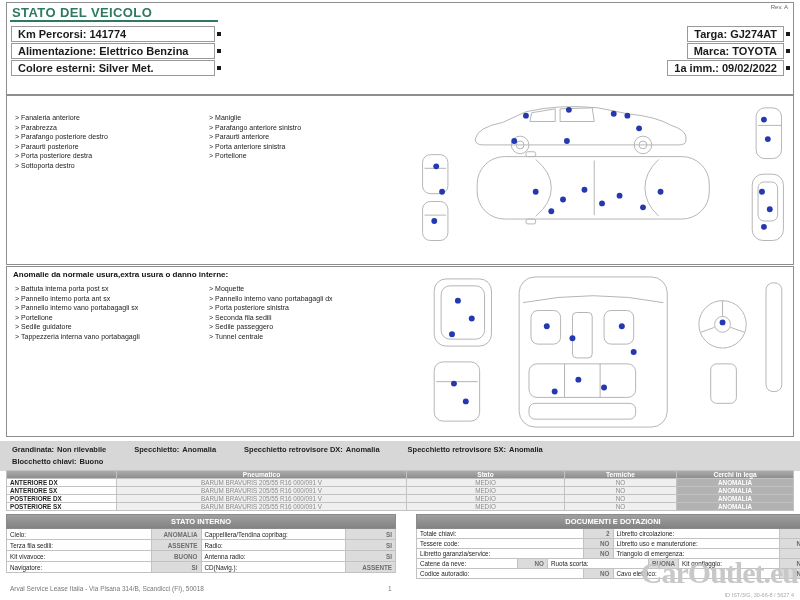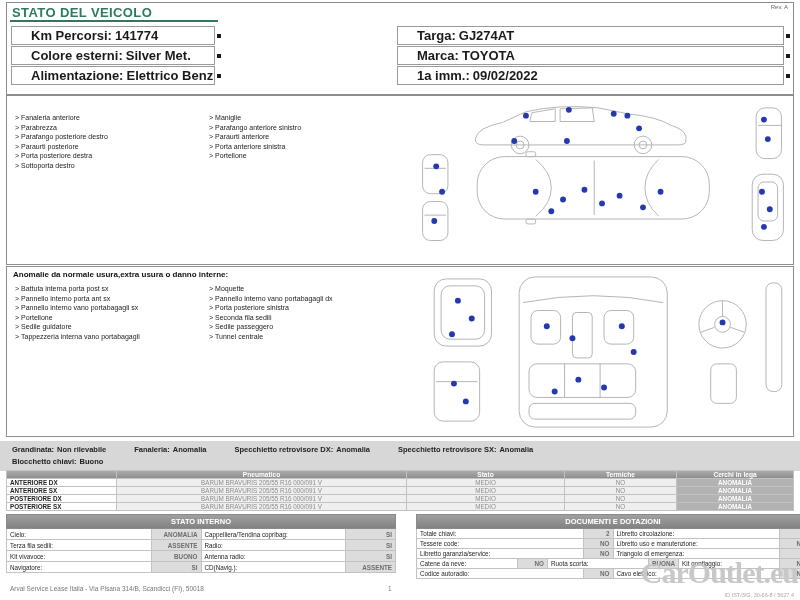--- a/index.html
+++ b/index.html
@@ -9,23 +9,23 @@
   .abs { position:absolute; }
 
   
   .hdrbox { left:6px; top:2px; width:788px; height:93px; border:1px solid #8d8d8d; background:#fff; }
   .title { left:12px; top:5px; font-size:13px; font-weight:bold; color:#2f7a5f; letter-spacing:0.4px; }
   .title-underline { left:10px; top:20px; width:208px; height:2px; background:#2f7a5f; }
   .rev { right:12px; top:4px; font-size:6px; color:#666; }
 
   .fields { display:flex; flex-direction:column; }
   .fields-left  { left:11px; top:26px; width:210px; }
-  .fields-right { left:397px; top:26px; width:393px; }
+  .fields-right { left:397px; top:26px; width:393px;align-items:flex-end; }
   .fieldrow { display:flex; align-items:center; margin-bottom:1px; }
-  .fieldbox { flex:1; border:1px solid #9a9a9a; background:#fff; display:flex; gap:3px; align-items:center; padding:1px 19px; min-height:10px; font-size:13px; font-weight:bold; white-space:nowrap; overflow:hidden; }
+  .fieldbox { flex:1; border:1px solid #9a9a9a; background:#fff; display:flex; gap:3px; align-items:center; padding:1px 6px; min-height:10px; font-size:11px; font-weight:bold; white-space:nowrap; overflow:hidden; }
   .fields-left .fieldbox { min-height:11px; }
   .sq { flex:0 0 auto; width:4px; height:4px; background:#1a1a1a; margin-left:2px; }
 
   
   .section { left:6px; width:788px; border:1px solid #8d8d8d; background:#fff; }
   .sec-ext { top:95px; height:170px; }
   .sec-int { top:266px; height:171px; }
   .sectitle { position:absolute; left:6px; top:3px; font-size:8px; font-weight:bold; color:#111; }
   .alist { position:absolute; top:17px; width:188px; font-size:7px; line-height:9.5px; color:#222; }
   .alist.c1 { left:8px; }
@@ -78,29 +78,29 @@
   <div class="abs fields fields-left">
     <div class="fieldrow">
       <div class="fieldbox">
         <span>Km Percorsi:</span>
         <span>141774</span>
       </div>
         <span class="sq"></span>
     </div>
     <div class="fieldrow">
       <div class="fieldbox">
+        <span>Alimentazione:</span>
+        <span>Elettrico Benzina</span>
+      </div>
+        <span class="sq"></span>
+    </div>
+    <div class="fieldrow">
+      <div class="fieldbox">
         <span>Colore esterni:</span>
         <span>Silver Met.</span>
-      </div>
-        <span class="sq"></span>
-    </div>
-    <div class="fieldrow">
-      <div class="fieldbox">
-        <span>Alimentazione:</span>
-        <span>Elettrico Benzina</span>
       </div>
         <span class="sq"></span>
     </div>
   </div>
 
   <div class="abs fields fields-right">
     <div class="fieldrow">
       <div class="fieldbox">
         <span>Targa:</span>
         <span>GJ274AT</span>
@@ -260,21 +260,21 @@
     </svg>
   </div>
 
   <div class="abs statusbar">
     <div class="sline">
       <span class="spair">
         <span>Grandinata:</span>
         <span>Non rilevabile</span>
       </span>
       <span class="spair">
-        <span>Fanaleria:</span>
+        <span>Specchietto:</span>
         <span>Anomalia</span>
       </span>
       <span class="spair">
         <span>Specchietto retrovisore DX:</span>
         <span>Anomalia</span>
       </span>
       <span class="spair">
         <span>Specchietto retrovisore SX:</span>
         <span>Anomalia</span>
       </span>

